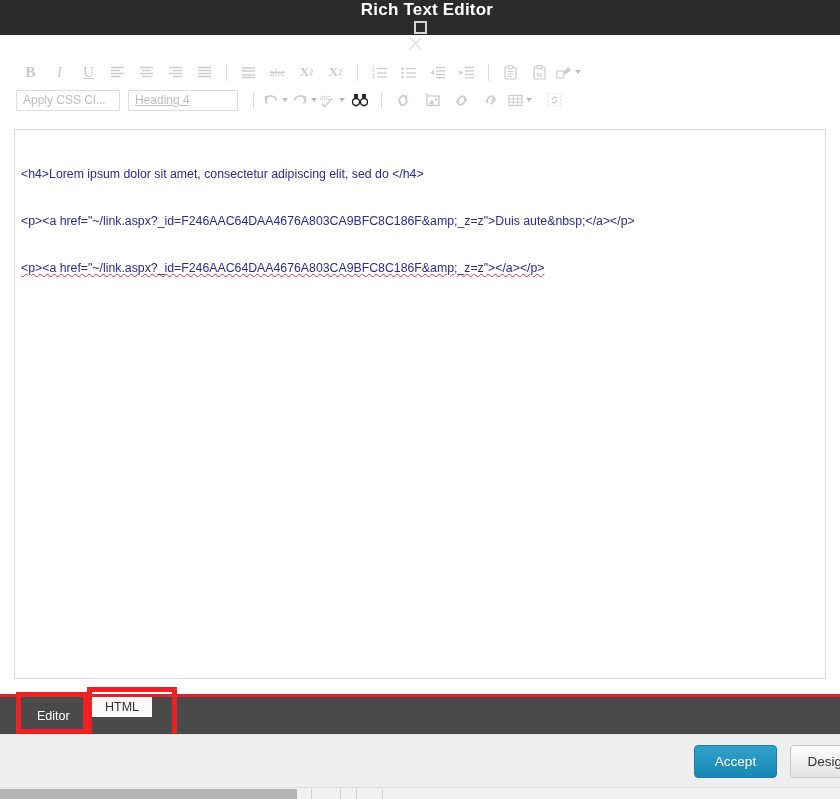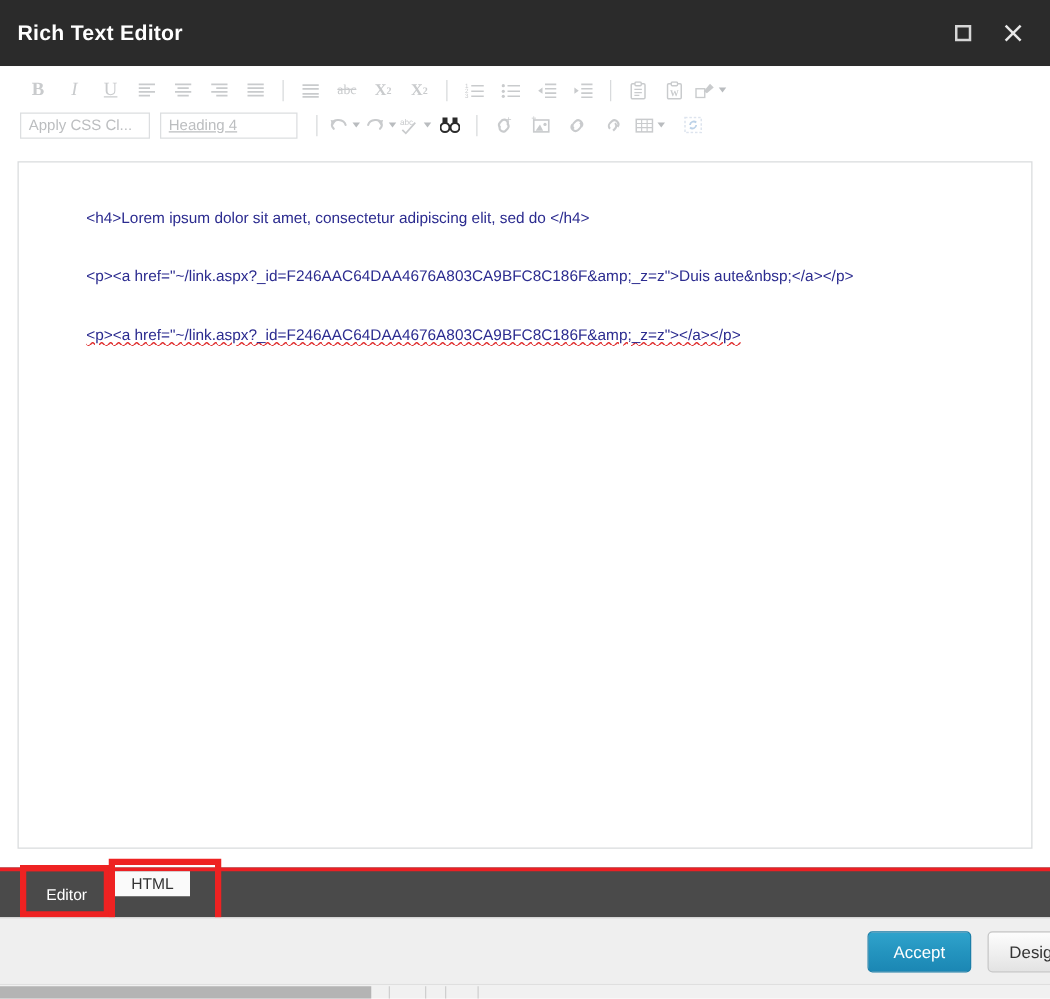--- a/index.html
+++ b/index.html
@@ -15,24 +15,25 @@
     position: relative;
     width: 840px;
     height: 799px;
     background: #ffffff;
   }
 
   
   .titlebar {
     position: absolute;
     left: 0; top: 0;
-    width: 840px; height: 53px;
+    width: 840px; height: 35px;
     background: #2b2b2b;
     display: flex;
     align-items: center;
+    flex-direction: column;
   }
   .titlebar-title {
     color: #ffffff;
     font-size: 17px;
     font-weight: bold;
     margin-left: 14px;
     letter-spacing: .2px;
     white-space: nowrap;
   }
   .titlebar-spacer { flex: 1; }
@@ -115,21 +116,20 @@
   
   .code-area {
     position: absolute;
     left: 14px;
     top: 76px;
     width: 812px;
     height: 550px;
     background: #ffffff;
     border: 1px solid #d9dbdd;
     overflow: hidden;
-    padding-left: 48px;
   }
   .code-text {
     font-family: "Liberation Sans", sans-serif;
     font-size: 12.3px;
     line-height: 15.6px;
     color: #2b2b8f;
     padding: 6px 4px 0 6px;
     white-space: pre-wrap;
     word-break: break-word;
   }

